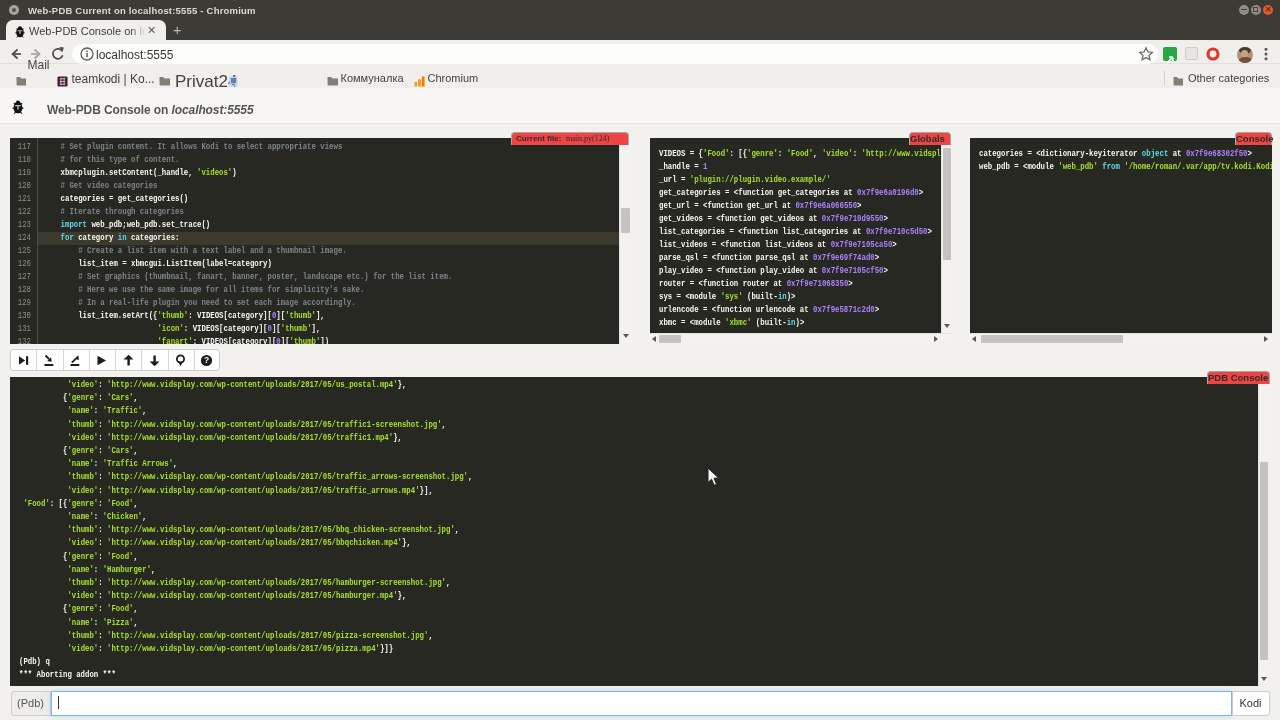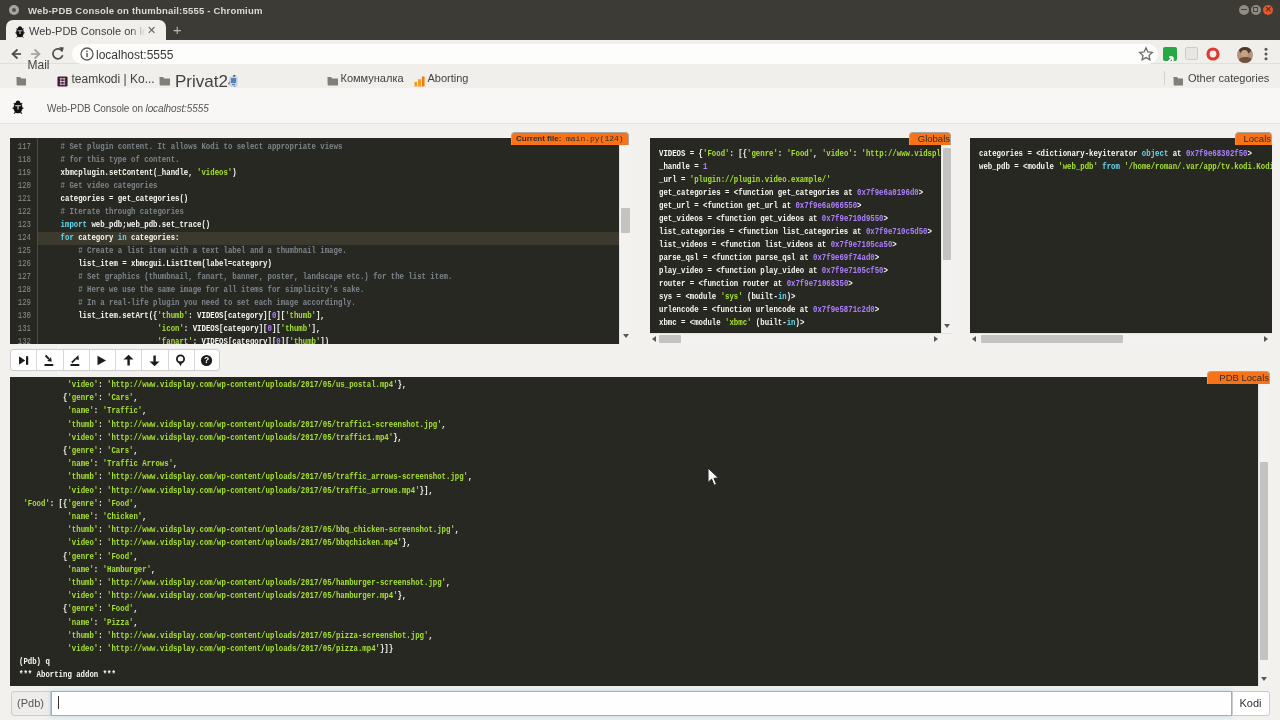--- a/index.html
+++ b/index.html
@@ -4,32 +4,32 @@
 html,body{width:1280px;height:720px;overflow:hidden;background:#f2f1ee;
  font-family:"Liberation Sans",sans-serif;position:relative}
 .abs{position:absolute}
 .s{color:#a6e22e;font-style:normal}
 .k{color:#66d9ef;font-style:normal}
 .n{color:#ae81ff;font-style:normal}
 .c{color:#7d858b;font-style:normal}
 pre.mono{font-family:"Liberation Mono",monospace;font-weight:700;font-size:9px;color:#f8f8f2;white-space:pre;line-height:13px;
  transform:scaleX(0.815);transform-origin:0 0;position:absolute}
 .panel{position:absolute;background:#272822;overflow:hidden}
-.ptab{position:absolute;white-space:nowrap;background:#f97316;border:1px solid #a8a7a4;border-bottom:none;
- border-radius:4px 4px 0 0;font-size:9.5px;font-weight:normal;color:#2d2d2d;
- line-height:12px;text-align:right;z-index:5}
+.ptab{position:absolute;white-space:nowrap;background:#ef4444;border:1px solid #a8a7a4;border-bottom:none;
+ border-radius:4px 4px 0 0;font-size:9.5px;font-weight:bold;color:#2d2d2d;
+ line-height:12px;text-align:left;z-index:5}
 .sbv{position:absolute;background:#f3f2f0;border-left:1px solid #e4e3e1}
 .sbh{position:absolute;background:#f3f2f0;border-top:1px solid #e4e3e1}
 .thumbv{position:absolute;background:#c4c3c1;border-radius:1px}
 .arr{position:absolute;width:0;height:0}
 </style></head><body>
 <div class="abs" style="left:0;top:0;width:1280px;height:20px;background:#3d3b36"></div>
 <div class="abs" style="left:9px;top:5px;width:10px;height:10px;border-radius:50%;background:#aaa69f"></div>
 <div class="abs" style="left:12px;top:8px;width:4px;height:4px;border-radius:50%;background:#55524c"></div>
-<div class="abs" style="left:28px;top:4.5px;font-size:9.5px;font-weight:bold;color:#dcdad6;letter-spacing:0.2px">Web-PDB Console on thumbnail:5555 - Chromium</div>
+<div class="abs" style="left:28px;top:4.5px;font-size:9.5px;font-weight:bold;color:#dcdad6;letter-spacing:0.2px">Web-PDB Current on localhost:5555 - Chromium</div>
 <div class="abs" style="left:1238.5px;top:4.5px;width:10px;height:10px;border-radius:50%;background:#918c84"></div>
 <div class="abs" style="left:1250.5px;top:4.5px;width:10px;height:10px;border-radius:50%;background:#918c84"></div>
 <div class="abs" style="left:1263px;top:4.5px;width:10px;height:10px;border-radius:50%;background:#e4582c"></div>
 <div class="abs" style="left:1240.5px;top:8.8px;width:6px;height:1.4px;background:#45423c"></div>
 <div class="abs" style="left:1253.3px;top:7.3px;width:4.4px;height:4.4px;border:1.1px solid #45423c"></div>
 <div class="abs" style="left:1265px;top:6px;font-size:8px;color:#5d3018;font-weight:bold;line-height:8px">✕</div>
 <div class="abs" style="left:0;top:20px;width:1280px;height:20px;background:#3d3b36"></div>
 <div class="abs" style="left:6px;top:20px;width:160px;height:20px;background:#f1efec;border-radius:7px 7px 0 0"></div>
 <div class="abs" style="left:13.5px;top:25px;width:12px;height:14px"><svg viewBox="0 0 20 24">
       <g stroke="#1a1a1a" stroke-width="1.6" fill="none">
@@ -113,38 +113,38 @@
 <div class="abs" style="left:238.5px;top:87px;font-size:11px;color:#434240">Електронний...</div>
 <div class="abs" style="left:327px;top:72.5px;width:11px;height:10px"><svg viewBox="0 0 12 11">
       <path d="M0.5 1.2 h4 l1.3 1.5 h5.7 a0.8 0.8 0 0 1 0.8 0.8 v6 a0.8 0.8 0 0 1 -0.8 0.8 h-10 a0.8 0.8 0 0 1 -0.8 -0.8 z" fill="#827f79"></path>
     </svg></div>
 <div class="abs" style="left:340.5px;top:71.5px;font-size:11px;color:#434240">Коммуналка</div>
 <div class="abs" style="left:413.5px;top:72.5px;width:11px;height:10px"><svg viewBox="0 0 12 12">
       <rect x="0.5" y="6.5" width="3" height="5" fill="#f8981d"></rect>
       <rect x="4.5" y="3.5" width="3" height="8" fill="#f8981d"></rect>
       <rect x="8.5" y="0.5" width="3" height="11" fill="#f57c00"></rect>
     </svg></div>
-<div class="abs" style="left:427.5px;top:71.5px;font-size:11px;color:#434240">Aborting</div>
+<div class="abs" style="left:427.5px;top:71.5px;font-size:11px;color:#434240">Chromium</div>
 <div class="abs" style="left:1164px;top:71px;width:1px;height:14px;background:#d4d2ce"></div>
 <div class="abs" style="left:1172.5px;top:72.5px;width:11px;height:10px"><svg viewBox="0 0 12 11">
       <path d="M0.5 1.2 h4 l1.3 1.5 h5.7 a0.8 0.8 0 0 1 0.8 0.8 v6 a0.8 0.8 0 0 1 -0.8 0.8 h-10 a0.8 0.8 0 0 1 -0.8 -0.8 z" fill="#827f79"></path>
     </svg></div>
 <div class="abs" style="left:1188px;top:71.5px;font-size:11px;color:#434240">Other categories</div>
 <div class="abs" style="left:0;top:88px;width:1280px;height:36px;background:#f8f7f5;border-bottom:1px solid #e3e2df"></div>
 <div class="abs" style="left:11px;top:99px;width:14px;height:17px"><svg viewBox="0 0 20 24">
       <g stroke="#1a1a1a" stroke-width="1.6" fill="none">
         <path d="M4 6 L8 9 M16 6 L12 9 M2.2 13 L6 13.5 M17.8 13 L14 13.5 M4.5 21 L7.5 17.5 M15.5 21 L12.5 17.5"></path>
       </g>
       <path fill="#111" d="M10 2 C12 2 13.3 3.5 13.4 5.2 C15.3 6.8 16.3 9.5 16.3 12.5 C16.3 17 13.5 20.5 10 20.5 C6.5 20.5 3.7 17 3.7 12.5 C3.7 9.5 4.7 6.8 6.6 5.2 C6.7 3.5 8 2 10 2 Z"></path>
       <path fill="#d8d8d8" d="M6 8.7 h8 v1.8 h-3 v4.5 h-2 v-4.5 h-3 z" opacity="0.85"></path>
     </svg></div>
-<div class="abs" style="left:47px;top:103px;font-size:10px;font-weight:normal;color:#555;letter-spacing:-0.1px">Web-PDB Console on <span style="font-style:italic">localhost:5555</span></div>
+<div class="abs" style="left:47px;top:103px;font-size:12px;font-weight:bold;color:#555;letter-spacing:-0.1px">Web-PDB Console on <span style="font-style:italic">localhost:5555</span></div>
 <div class="ptab" style="left:511px;top:132px;width:118px;height:13px"></div>
 <div class="abs" style="left:516px;top:134px;font-size:8px;font-weight:bold;color:#2d2d2d;z-index:6">Current file:</div>
-<div class="abs" style="left:566px;top:133.5px;font-family:Liberation Mono, monospace;font-size:8px;color:#2d2d2d;z-index:6">main.py(124)</div>
+<div class="abs" style="left:566px;top:133.5px;font-family:Liberation Serif, serif;font-size:8px;color:#2d2d2d;z-index:6">main.py(124)</div>
 <div class="panel" style="left:10px;top:137.5px;width:609px;height:206px">
 <div class="abs" style="left:26.5px;top:0;width:1px;height:206px;background:#4b4c46"></div>
 <div class="abs" style="left:27.5px;top:94.4px;width:581px;height:13px;background:rgba(205,175,130,0.13)"></div>
 <pre class="mono" style="left:0;top:3px;width:21px;text-align:right;line-height:13.05px;color:#8e8f89;font-weight:400;transform-origin:100% 0">117
 118
 119
 120
 121
 122
 123
@@ -181,21 +181,21 @@
 <div class="panel" style="left:650px;top:137.5px;width:291px;height:195.5px">
 <pre class="mono" style="left:9px;top:10px">VIDEOS = {<i class="s">'Food'</i>: [{<i class="s">'genre'</i>: <i class="s">'Food'</i>, <i class="s">'video'</i>: <i class="s">'http://www.vidsplay.com/wp-co'</i><br>_handle = <i class="n">1</i><br>_url = <i class="s">'plugin://plugin.video.example/'</i><br>get_categories = &lt;function get_categories at <i class="n">0x7f9e6a0196d0</i>&gt;<br>get_url = &lt;function get_url at <i class="n">0x7f9e6a066550</i>&gt;<br>get_videos = &lt;function get_videos at <i class="n">0x7f9e710d9550</i>&gt;<br>list_categories = &lt;function list_categories at <i class="n">0x7f9e710c5d50</i>&gt;<br>list_videos = &lt;function list_videos at <i class="n">0x7f9e7105ca50</i>&gt;<br>parse_qsl = &lt;function parse_qsl at <i class="n">0x7f9e69f74ad0</i>&gt;<br>play_video = &lt;function play_video at <i class="n">0x7f9e7105cf50</i>&gt;<br>router = &lt;function router at <i class="n">0x7f9e71068350</i>&gt;<br>sys = &lt;module <i class="s">'sys'</i> (built-<i class="k">in</i>)&gt;<br>urlencode = &lt;function urlencode at <i class="n">0x7f9e5871c2d0</i>&gt;<br>xbmc = &lt;module <i class="s">'xbmc'</i> (built-<i class="k">in</i>)&gt;</pre>
 </div>
 <div class="sbv" style="left:941px;top:137.5px;width:12px;height:195.5px"></div>
 <div class="thumbv" style="left:943px;top:148px;width:8px;height:112px"></div>
 <div class="arr" style="left:944px;top:324px;border-left:3.5px solid transparent;border-right:3.5px solid transparent;border-top:4.5px solid #5a5855"></div>
 <div class="sbh" style="left:650px;top:333px;width:303px;height:12px"></div>
 <div class="abs" style="left:659px;top:335px;width:22px;height:8px;background:#c4c3c1;border-radius:1px"></div>
 <div class="arr" style="left:652px;top:335.5px;border-top:3.5px solid transparent;border-bottom:3.5px solid transparent;border-right:4.5px solid #5a5855"></div>
 <div class="arr" style="left:934px;top:335.5px;border-top:3.5px solid transparent;border-bottom:3.5px solid transparent;border-left:4.5px solid #5a5855"></div>
-<div class="ptab" style="left:1235px;top:132px;width:37px;height:13px;line-height:11px">Locals</div>
+<div class="ptab" style="left:1235px;top:132px;width:37px;height:13px;line-height:11px">Console</div>
 <div class="panel" style="left:970px;top:137.5px;width:302px;height:195.5px">
 <pre class="mono" style="left:9px;top:10px">categories = &lt;dictionary-keyiterator <i class="k">object</i> at <i class="n">0x7f9e68302f50</i>&gt;<br>web_pdb = &lt;module <i class="s">'web_pdb'</i> <i class="k">from</i> <i class="s">'/home/roman/.var/app/tv.kodi.Kodi/data'</i></pre>
 </div>
 <div class="sbh" style="left:970px;top:333px;width:302px;height:12px"></div>
 <div class="abs" style="left:981px;top:335px;width:142px;height:8px;background:#c4c3c1;border-radius:1px"></div>
 <div class="arr" style="left:972px;top:335.5px;border-top:3.5px solid transparent;border-bottom:3.5px solid transparent;border-right:4.5px solid #5a5855"></div>
 <div class="arr" style="left:1264px;top:335.5px;border-top:3.5px solid transparent;border-bottom:3.5px solid transparent;border-left:4.5px solid #5a5855"></div>
 <div class="abs" style="left:10px;top:348.5px;width:210px;height:22px;background:#fff;border:1px solid #ccc;border-radius:3px"></div>
 <div class="abs" style="left:16.6px;top:353px;width:13px;height:13px"><svg viewBox="0 0 13 13">
       <path d="M2 2.2 L8.2 6.5 L2 10.8 Z" fill="#1c1c1c"></path>
@@ -230,21 +230,21 @@
 <div class="abs" style="left:167.5px;top:349.5px;width:1px;height:20px;background:#d8d8d8"></div>
 <div class="abs" style="left:174.1px;top:353px;width:13px;height:13px"><svg viewBox="0 0 13 13">
       <circle cx="6.5" cy="5" r="3.6" stroke="#1c1c1c" stroke-width="1.8" fill="none"></circle>
       <path d="M4.2 7.5 L6.5 12.3 L8.8 7.5 Z" fill="#1c1c1c"></path>
     </svg></div>
 <div class="abs" style="left:193.8px;top:349.5px;width:1px;height:20px;background:#d8d8d8"></div>
 <div class="abs" style="left:200.3px;top:353px;width:13px;height:13px"><svg viewBox="0 0 13 13">
       <circle cx="6.5" cy="6.5" r="5.6" fill="#1c1c1c"></circle>
       <text x="6.5" y="9.4" font-size="8.5" font-weight="bold" fill="#fff" text-anchor="middle" font-family="Liberation Sans">?</text>
     </svg></div>
-<div class="ptab" style="left:1207px;top:371px;width:63px;height:13px;line-height:11px;overflow:hidden">PDB Locals</div>
+<div class="ptab" style="left:1207px;top:371px;width:63px;height:13px;line-height:11px;overflow:hidden">PDB Console</div>
 <div class="panel" style="left:10px;top:377px;width:1248px;height:309px">
 <pre class="mono" style="left:9px;top:2px;line-height:13.2px">           <i class="s">'video'</i>: <i class="s">'http://www.vidsplay.com/wp-content/uploads/2017/05/us_postal.mp4'</i>},<br>          {<i class="s">'genre'</i>: <i class="s">'Cars'</i>,<br>           <i class="s">'name'</i>: <i class="s">'Traffic'</i>,<br>           <i class="s">'thumb'</i>: <i class="s">'http://www.vidsplay.com/wp-content/uploads/2017/05/traffic1-screenshot.jpg'</i>,<br>           <i class="s">'video'</i>: <i class="s">'http://www.vidsplay.com/wp-content/uploads/2017/05/traffic1.mp4'</i>},<br>          {<i class="s">'genre'</i>: <i class="s">'Cars'</i>,<br>           <i class="s">'name'</i>: <i class="s">'Traffic Arrows'</i>,<br>           <i class="s">'thumb'</i>: <i class="s">'http://www.vidsplay.com/wp-content/uploads/2017/05/traffic_arrows-screenshot.jpg'</i>,<br>           <i class="s">'video'</i>: <i class="s">'http://www.vidsplay.com/wp-content/uploads/2017/05/traffic_arrows.mp4'</i>}],<br> <i class="s">'Food'</i>: [{<i class="s">'genre'</i>: <i class="s">'Food'</i>,<br>           <i class="s">'name'</i>: <i class="s">'Chicken'</i>,<br>           <i class="s">'thumb'</i>: <i class="s">'http://www.vidsplay.com/wp-content/uploads/2017/05/bbq_chicken-screenshot.jpg'</i>,<br>           <i class="s">'video'</i>: <i class="s">'http://www.vidsplay.com/wp-content/uploads/2017/05/bbqchicken.mp4'</i>},<br>          {<i class="s">'genre'</i>: <i class="s">'Food'</i>,<br>           <i class="s">'name'</i>: <i class="s">'Hamburger'</i>,<br>           <i class="s">'thumb'</i>: <i class="s">'http://www.vidsplay.com/wp-content/uploads/2017/05/hamburger-screenshot.jpg'</i>,<br>           <i class="s">'video'</i>: <i class="s">'http://www.vidsplay.com/wp-content/uploads/2017/05/hamburger.mp4'</i>},<br>          {<i class="s">'genre'</i>: <i class="s">'Food'</i>,<br>           <i class="s">'name'</i>: <i class="s">'Pizza'</i>,<br>           <i class="s">'thumb'</i>: <i class="s">'http://www.vidsplay.com/wp-content/uploads/2017/05/pizza-screenshot.jpg'</i>,<br>           <i class="s">'video'</i>: <i class="s">'http://www.vidsplay.com/wp-content/uploads/2017/05/pizza.mp4'</i>}]}<br>(Pdb) q<br>*** Aborting addon ***</pre>
 </div>
 <div class="sbv" style="left:1258px;top:377px;width:12px;height:309px"></div>
 <div class="arr" style="left:1260.5px;top:380px;border-left:3.5px solid transparent;border-right:3.5px solid transparent;border-bottom:4.5px solid #5a5855"></div>
 <div class="thumbv" style="left:1260px;top:462px;width:8px;height:198px"></div>
 <div class="arr" style="left:1260.5px;top:677px;border-left:3.5px solid transparent;border-right:3.5px solid transparent;border-top:4.5px solid #5a5855"></div>
 <div class="abs" style="left:10.5px;top:690.5px;width:40px;height:25px;background:#eeedec;border:1px solid #ccc;border-radius:3px 0 0 3px;font-size:11px;color:#555;text-align:center;line-height:23px">(Pdb)</div>
 <div class="abs" style="left:50.5px;top:690.5px;width:1181px;height:25px;background:#fff;border:1px solid #7db8e8;box-shadow:0 0 5px rgba(125,190,235,.5)"></div>
 <div class="abs" style="left:57.5px;top:696px;width:1px;height:13px;background:#333"></div>

